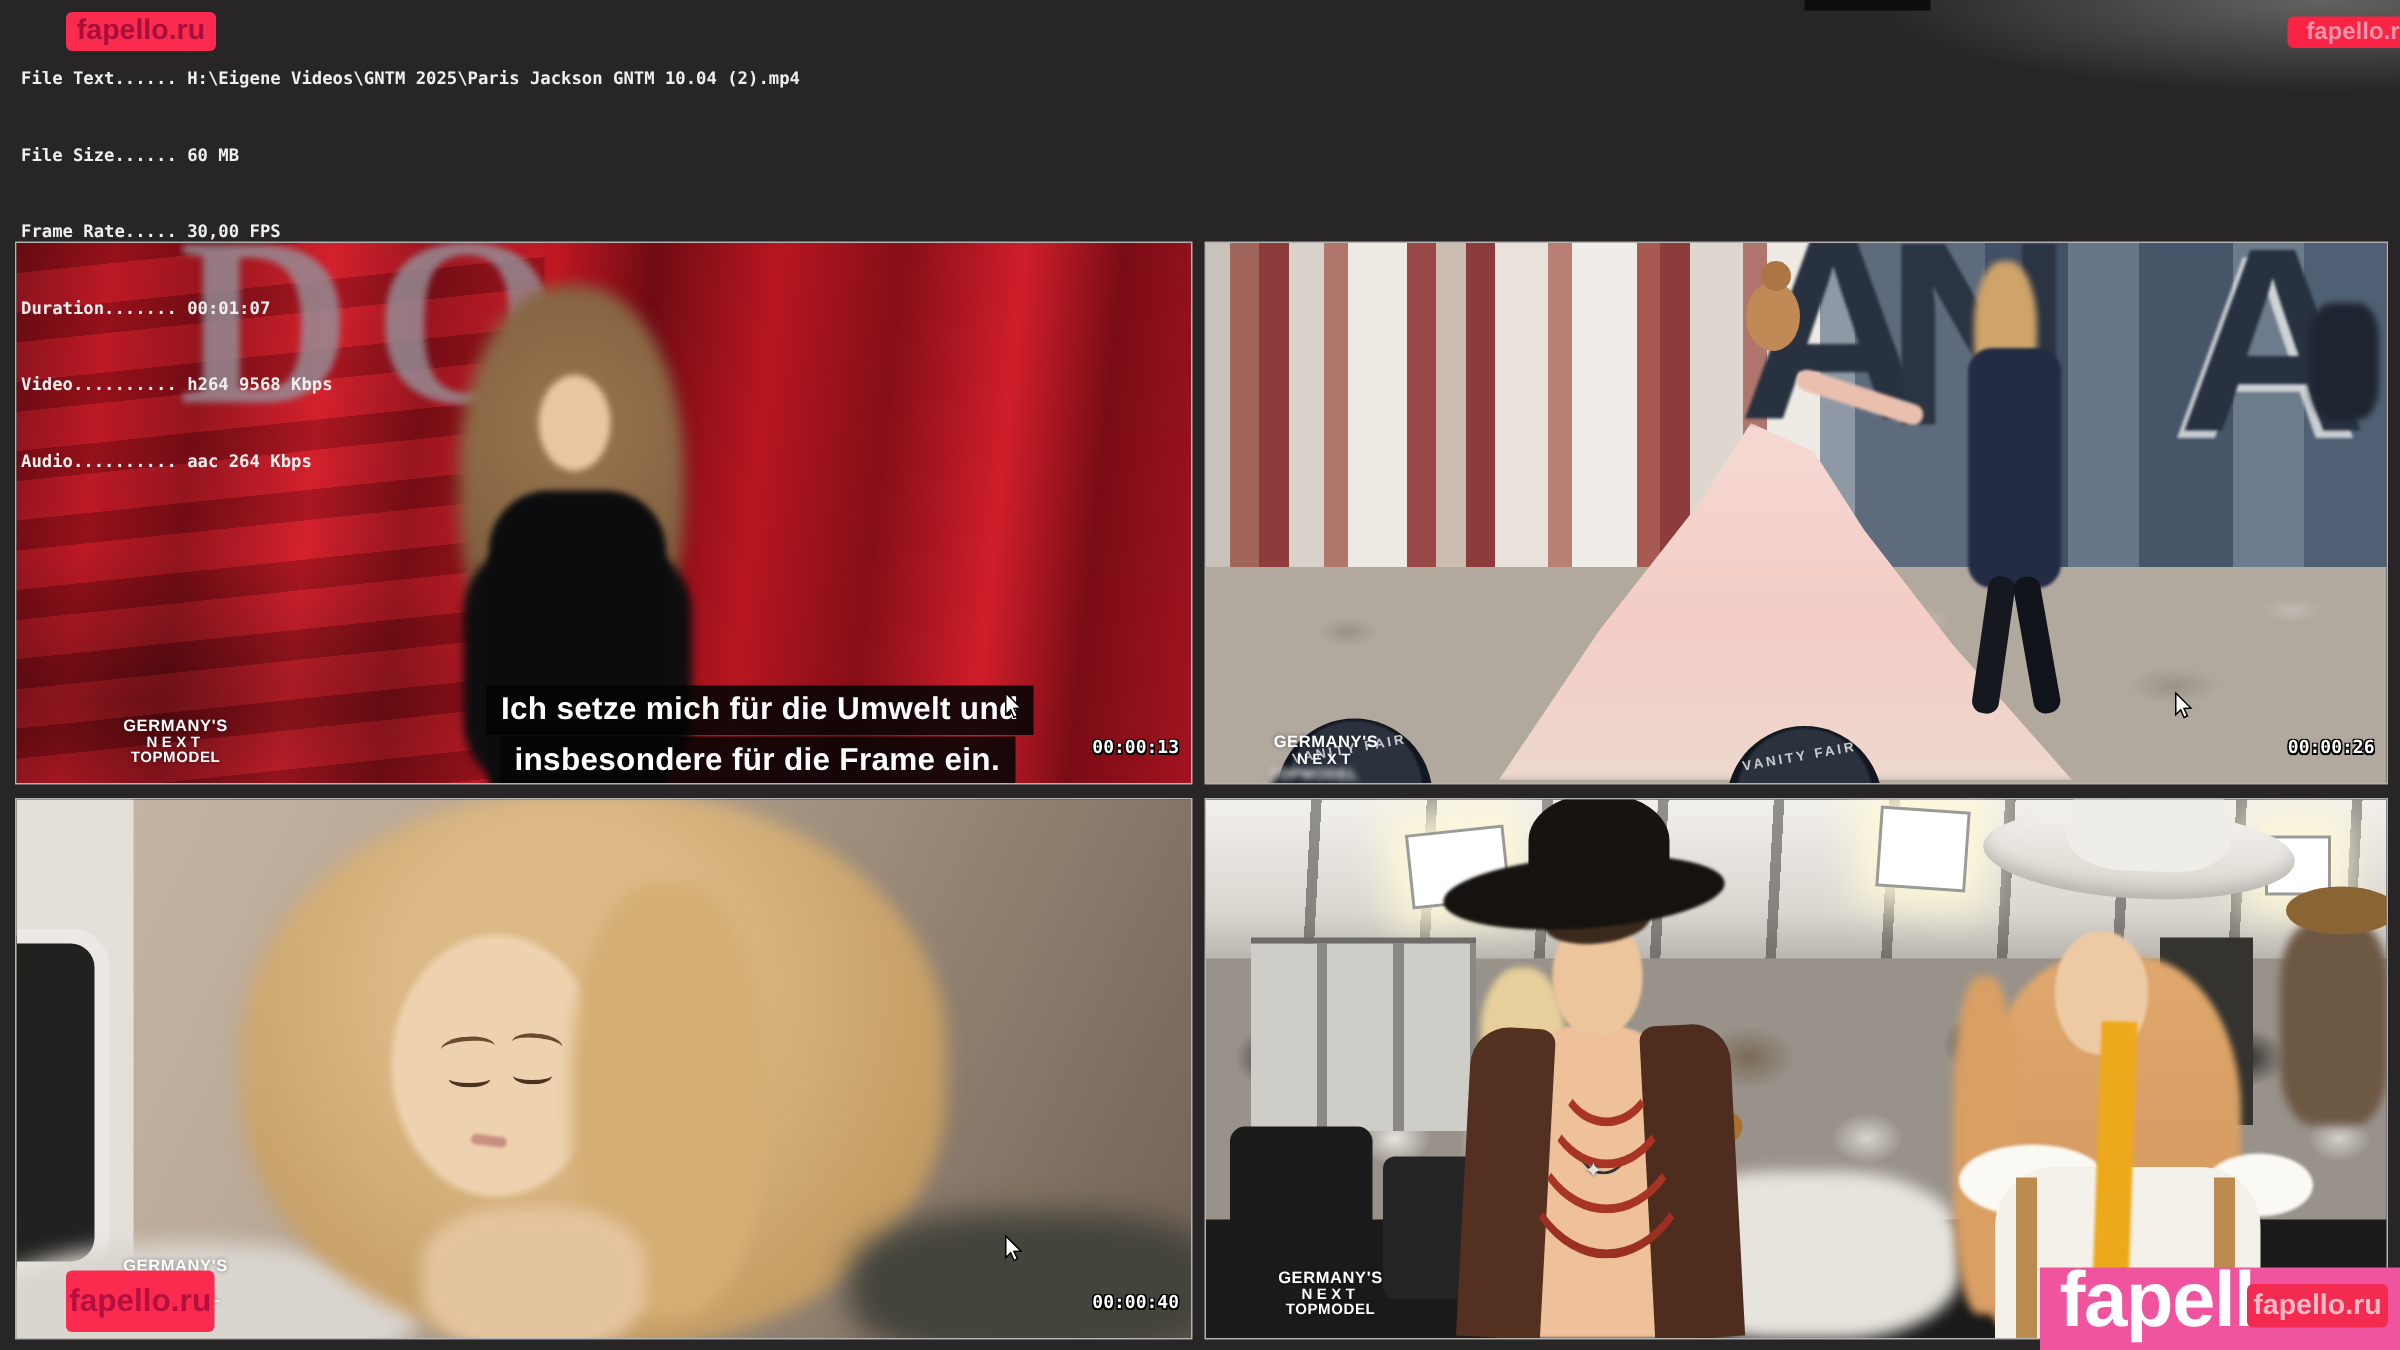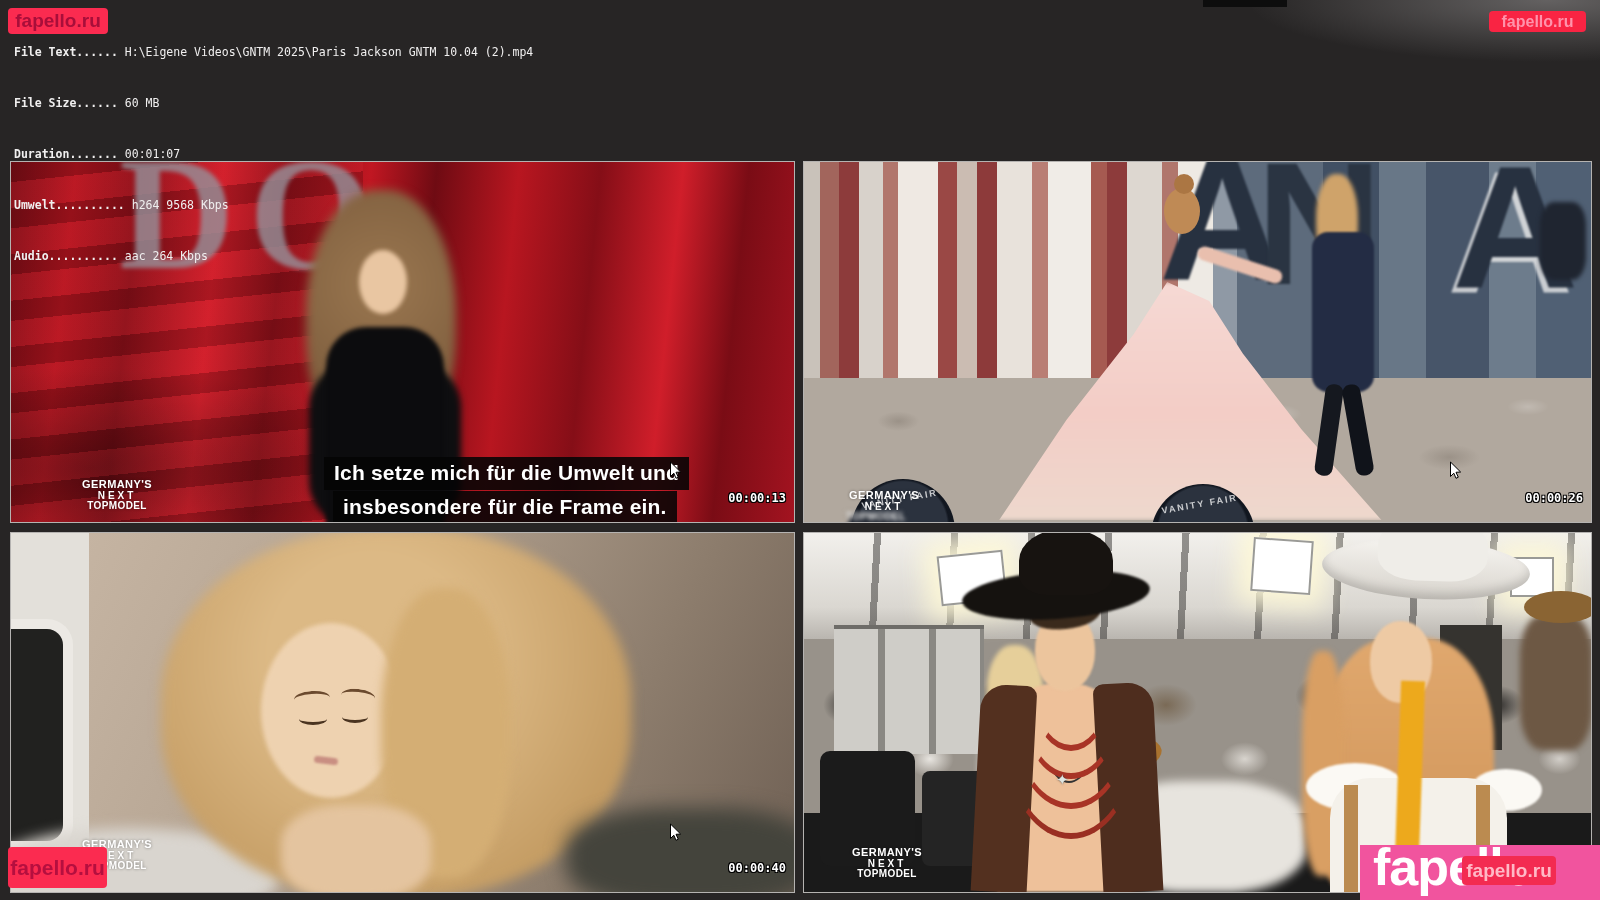--- a/index.html
+++ b/index.html
@@ -2,21 +2,21 @@
 <html><head>
 <meta charset="utf-8">
 <style>
   html,body{margin:0;padding:0;background:#171515;}
   #stage{position:relative;width:1600px;height:900px;background:#272525;overflow:hidden;
          font-family:"Liberation Sans",sans-serif;}
   
   #meta{position:absolute;left:14px;top:10px;z-index:2;color:#f0efef;
         font:700 11.5px/17px "DejaVu Sans Mono",monospace;white-space:pre;}
   .hline{height:17px;}
-  .hline .val{font-weight:400;}
+  .hline .val{font-weight:700;}
   
   .thumb{position:absolute;overflow:hidden;border:1px solid #b5b3b1;background:#1a1a1a;z-index:1;}
   #t1{left:10px;top:161px;width:783px;height:360px;}
   #t2{left:803px;top:161px;width:787px;height:360px;}
   #t3{left:10px;top:532px;width:783px;height:359px;}
   #t4{left:803px;top:532px;width:787px;height:359px;}
   .abs{position:absolute;}
   .ts{position:absolute;right:8px;bottom:17px;color:#fff;z-index:6;
       font:700 12px "DejaVu Sans Mono",monospace;
       text-shadow:-1px -1px 0 #000,1px -1px 0 #000,-1px 1px 0 #000,1px 1px 0 #000;}
@@ -151,42 +151,43 @@
   #t4 .ruffR{left:666px;top:236px;width:72px;height:42px;border-radius:50%;background:#fbf9f4;filter:blur(1px);}
   #t4 .vw1{left:540px;top:252px;width:14px;height:107px;background:#bb8b50;}
   #t4 .vw2{left:672px;top:252px;width:14px;height:107px;background:#bb8b50;}
   #t4 .hatM{left:268px;top:203px;width:90px;height:40px;border-radius:50%;background:#a9722f;transform:rotate(-8deg);}
   #t4 .hatM2{left:293px;top:188px;width:46px;height:30px;border-radius:50% 50% 20% 20%;background:#b47a33;}
   #t4 .garment{left:298px;top:248px;width:205px;height:112px;border-radius:40%;background:#e7e4de;filter:blur(5px);}
   #t4 .figR{left:716px;top:82px;width:72px;height:135px;border-radius:30%;background:#6d5844;filter:blur(3px);}
   #t4 .hatR{left:720px;top:58px;width:74px;height:32px;border-radius:50%;background:#8a6433;}
   
   .badge{position:absolute;z-index:10;background:#fb2b50;border-radius:4px;text-align:center;
-         font-family:"Liberation Sans",sans-serif;font-weight:700;}
+         font-family:"Liberation Sans",sans-serif;font-weight:700;margin-left:36px;}
   #badge-tl{left:8px;top:8px;width:100px;height:26px;font-size:19px;line-height:26px;color:#a80e3a;}
   #badge-tr{left:1489px;top:11px;width:97px;height:21px;font-size:16px;line-height:21px;color:#ff93ab;background:#f92443;}
   #badge-bl{left:8px;top:847px;width:99px;height:41px;font-size:21px;line-height:41px;color:#b50f3f;}
   #banner{position:absolute;left:1360px;top:845px;width:240px;height:55px;background:#f1549e;z-index:9;}
   #banner .big{position:absolute;left:13px;top:-8px;color:#fff;font:700 52px/60px "Liberation Sans",sans-serif;letter-spacing:-1px;}
   #badge-br{left:1462px;top:856px;width:94px;height:29px;font-size:19px;line-height:29px;color:#ffb9c6;background:#f32b51;}
   
   #haze{position:absolute;left:1252px;top:0;width:348px;height:82px;z-index:3;
     background:radial-gradient(120% 105% at 85% 0%,rgba(150,147,147,.55),rgba(150,147,147,0) 72%);}
   #topbar{position:absolute;left:1203px;top:0;width:84px;height:7px;background:#0d0d0d;z-index:4;}
 </style>
 </head>
 <body>
 
 <div id="stage">
 
   <div id="meta">
     <div class="hline"><span class="lbl">File Text......</span> <span class="val">H:\Eigene Videos\GNTM 2025\Paris Jackson GNTM 10.04 (2).mp4</span></div>
     <div class="hline"><span class="lbl">File Size......</span> <span class="val">60 MB</span></div>
+    <div class="hline"><span class="lbl">Frame Rate.....</span> <span class="val">30,00 FPS</span></div>
     <div class="hline"><span class="lbl">Duration.......</span> <span class="val">00:01:07</span></div>
-    <div class="hline"><span class="lbl">Umwelt..........</span> <span class="val">h264 9568 Kbps</span></div>
+    <div class="hline"><span class="lbl">Video..........</span> <span class="val">h264 9568 Kbps</span></div>
     <div class="hline"><span class="lbl">Audio..........</span> <span class="val">aac 264 Kbps</span></div>
   </div>
 
   <div id="haze"></div>
   <div id="topbar"></div>
 
   <div id="t1" class="thumb">
     <div class="abs curtain"></div>
     <div class="abs folds"></div>
     <span class="bdletter1" style="left:108px;top:-28px;">D</span>

